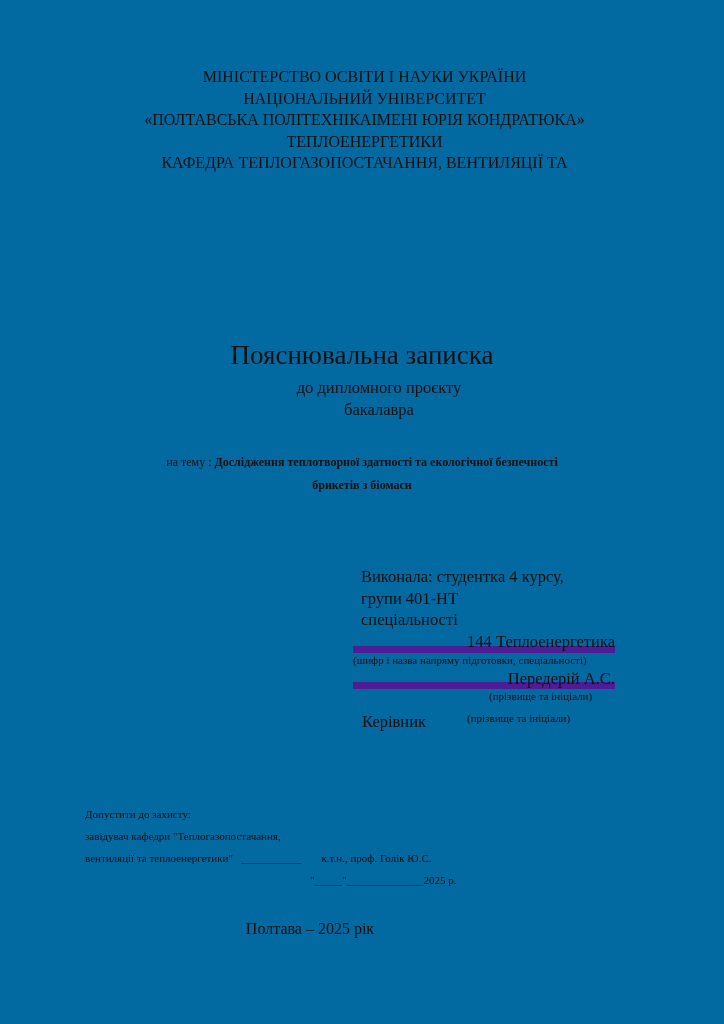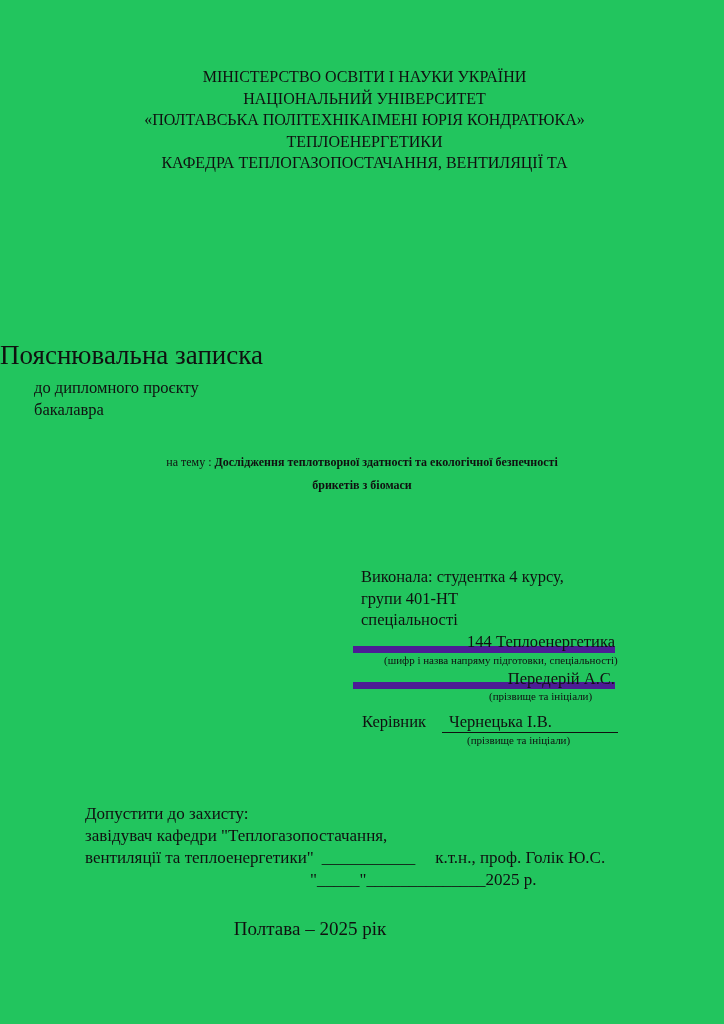--- a/index.html
+++ b/index.html
@@ -4,21 +4,21 @@
 <style>
   html, body {
     margin: 0;
     padding: 0;
     background: #ffffff;
   }
   .page {
     position: relative;
     width: 724px;
     height: 1024px;
-    background: #22c55e;
+    background: #0369a1;
     font-family: "Liberation Serif", "DejaVu Serif", serif;
     color: #101010;
     overflow: hidden;
   }
 
   
   .org-header {
     position: absolute;
     top: 66px;
     left: 30px;
@@ -27,20 +27,21 @@
     font-size: 16px;
     line-height: 21.6px;
   }
 
   
   .title-block {
     position: absolute;
     top: 339px;
     left: 0;
     width: 724px;
+    text-align: center;
   }
   .doc-title {
     margin: 0;
     font-size: 27px;
     font-weight: 400;
     line-height: 33px;
   }
   .title-sub {
     font-size: 16.5px;
     line-height: 21.5px;
@@ -83,21 +84,21 @@
     white-space: nowrap;
     text-align: right;
   }
   .fill.specialty { width: 262px; }
   .fill.name { width: 262px; }
   .caption {
     font-size: 11px;
     line-height: 15px;
     white-space: nowrap;
   }
-  .cap1 { margin-left: 31px; }
+  .cap1 { }
   .cap2 { margin-left: 136px; }
 
   
   .supervisor {
     position: absolute;
     left: 362px;
     top: 711px;
     font-size: 16.5px;
     display: flex;
     align-items: flex-start;
@@ -122,36 +123,36 @@
     margin-left: 25px;
     white-space: nowrap;
   }
 
   
   .approval {
     position: absolute;
     left: 85px;
     top: 803px;
     width: 610px;
-    font-size: 17px;
+    font-size: 11px;
     line-height: 22px;
   }
   .approval .row3 { white-space: nowrap; }
   .row3-blank { margin-left: 8px; }
   .row3-right { margin-left: 20px; margin-top: 27px; }
   .row4 { margin-left: 225px; white-space: nowrap; }
 
   
   .footer {
     position: absolute;
     top: 918px;
     left: 0;
     width: 620px;
     text-align: center;
-    font-size: 19px;
+    font-size: 16px;
     line-height: 22px;
   }
 </style>
 </head>
 <body>
 
 <div class="page">
 
   <header class="org-header">
     <div>МІНІСТЕРСТВО ОСВІТИ І НАУКИ УКРАЇНИ</div>
@@ -178,21 +179,20 @@
     <div class="x-line">спеціальності</div>
     <div class="fill specialty">144 Теплоенергетика</div>
     <div class="caption cap1">(шифр і назва напряму підготовки, спеціальності)</div>
     <div class="fill name">Передерій А.С.</div>
     <div class="caption cap2">(прізвище та ініціали)</div>
   </section>
 
   <section class="supervisor">
     <span class="sup-label">Керівник</span>
     <span class="sup-field">
-      <span class="sup-fill">Чернецька І.В.</span>
       <span class="sup-caption" style="display:block;">(прізвище та ініціали)</span>
     </span>
   </section>
 
   <section class="approval">
     <div>Допустити до захисту:</div>
     <div>завідувач кафедри "Теплогазопостачання,</div>
     <div class="row3">
       <span>вентиляції та теплоенергетики"</span><span class="row3-blank">___________</span><span class="row3-right">к.т.н., проф. Голік Ю.С.</span>
     </div>

